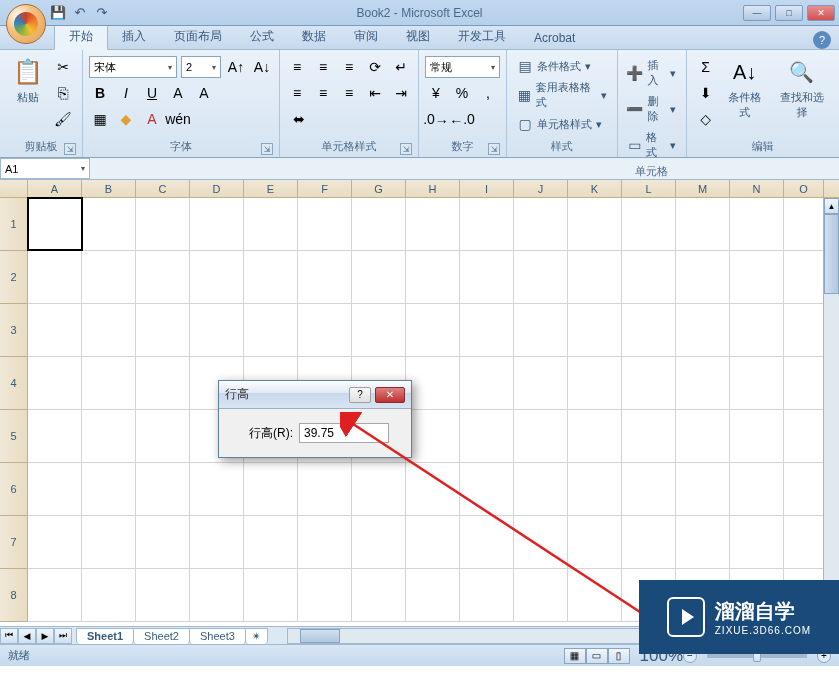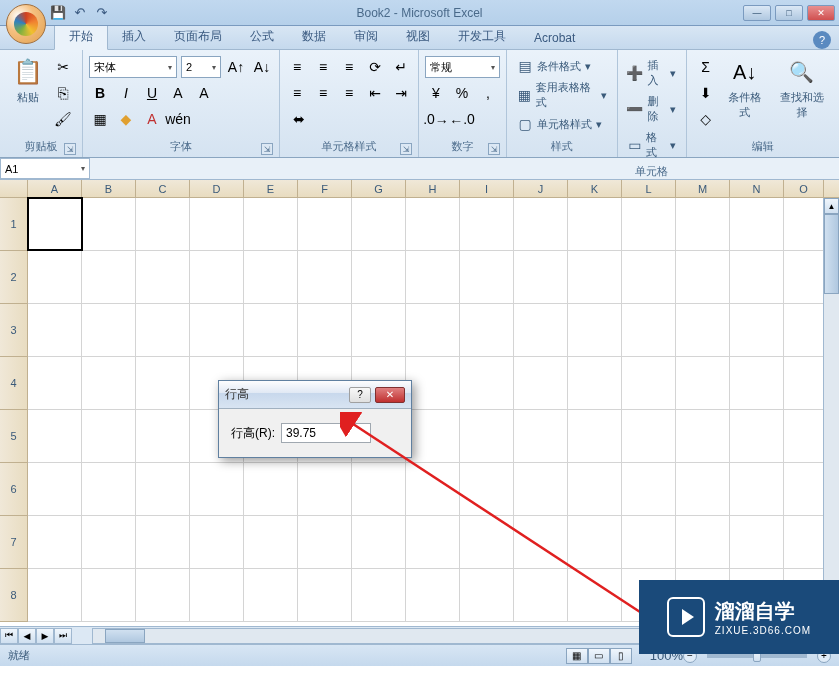--- a/index.html
+++ b/index.html
@@ -74,33 +74,33 @@
     .sheet-tab { padding: 1px 10px; background: #fff; border: 1px solid #a0b8d0; border-bottom: none; font-size: 11px; color: #3a5a7a; border-radius: 0 0 4px 4px; margin-right: -1px; }
     .sheet-tab.active { background: #fff; font-weight: bold; }
     .hscroll { flex: 1; margin-left: 20px; height: 16px; background: #e0e8f0; border: 1px solid #a0b8d0; position: relative; }
     .hscroll .thumb { position: absolute; left: 12px; width: 40px; top: 0; bottom: 0; background: linear-gradient(#d0e0f0,#b0c8e0); border: 1px solid #8aa5c0; }
     
     
     .status-bar { height: 22px; background: linear-gradient(#d8e6f4,#c5d9ed); display: flex; align-items: center; padding: 0 8px; border-top: 1px solid #a0b8d0; }
     .status-text { font-size: 11px; color: #3a5a7a; }
     .view-btns { margin-left: auto; display: flex; gap: 0; }
     .view-btn { width: 22px; height: 16px; border: 1px solid #8aa5c0; background: linear-gradient(#f0f6fc,#d0e0f0); display: flex; align-items: center; justify-content: center; font-size: 10px; }
-    .zoom { margin-left: 18px; font-size: 13px; color: #3a5a7a; }
+    .zoom { margin-left: 10px; font-size: 17px; color: #3a5a7a; }
     .zoom-slider { width: 100px; height: 4px; background: #a0b8d0; margin: 0 10px; position: relative; }
     .zoom-slider .tk { position: absolute; left: 50%; top: -4px; width: 8px; height: 12px; background: linear-gradient(#f0f6fc,#d0e0f0); border: 1px solid #8aa5c0; border-radius: 2px; margin-left: -4px; }
     .zoom-btn { width: 14px; height: 14px; border: 1px solid #8aa5c0; border-radius: 50%; background: #e0ecf8; display: flex; align-items: center; justify-content: center; font-size: 10px; }
     
     
     .dialog { position: absolute; left: 218px; top: 380px; width: 194px; background: #f0f0f0; border: 1px solid #6080a0; box-shadow: 3px 3px 10px rgba(0,0,0,0.4); }
     .dlg-title { height: 28px; background: linear-gradient(#fdfdfe,#e0e8f4 45%,#c8d8ec 46%,#d8e4f2); display: flex; align-items: center; padding: 0 6px; border-bottom: 1px solid #a0b0c0; }
     .dlg-title .txt { font-size: 12px; color: #333; }
     .dlg-title .hlp { margin-left: auto; width: 22px; height: 16px; background: linear-gradient(#f8f8f8,#e0e0e0); border: 1px solid #a0a0a0; border-radius: 2px; display: flex; align-items: center; justify-content: center; font-size: 10px; }
     .dlg-title .cls { margin-left: 4px; width: 30px; height: 16px; background: linear-gradient(#e08080,#c03030); border: 1px solid #803030; border-radius: 2px; color: #fff; display: flex; align-items: center; justify-content: center; font-size: 10px; }
     .dlg-body { padding: 14px 12px; }
-    .dlg-row { display: flex; align-items: center; gap: 6px; }
+    .dlg-row { display: flex; align-items: center; gap: 6px; margin-left: 18px; }
     .dlg-row label { font-size: 12px; }
     .dlg-row input { width: 90px; height: 20px; border: 1px solid #a0a8b0; padding: 0 4px; font-size: 12px; }
     .dlg-btns { display: flex; gap: 10px; justify-content: center; padding: 8px 12px 12px; }
     .dlg-btn { width: 72px; height: 22px; border: 1px solid #8a9098; background: linear-gradient(#fdfdfd,#e4e4e4); border-radius: 3px; font-size: 12px; display: flex; align-items: center; justify-content: center; }
     .dlg-btn.primary { border: 1px solid #5a7aa0; box-shadow: 0 0 3px #6aa0e0; }
     
     
     .arrow-svg { position: absolute; left: 340px; top: 412px; pointer-events: none; }
     
     
@@ -457,20 +457,26 @@
   </div>
 </div>
 
 <div class="sheet-bar">
   <div class="nav-btns">
     <div class="nb">⏮</div>
     <div class="nb">◀</div>
     <div class="nb">▶</div>
     <div class="nb">⏭</div>
   </div>
+  <div class="sheet-tabs">
+    <div class="sheet-tab active">Sheet1</div>
+    <div class="sheet-tab">Sheet2</div>
+    <div class="sheet-tab">Sheet3</div>
+    <div class="sheet-tab" style="padding:1px 6px">✴</div>
+  </div>
   <div class="hscroll">
     <div class="thumb"></div>
   </div>
 </div>
 
 <div class="status-bar">
   <div class="status-text">就绪</div>
   <div class="view-btns">
     <div class="view-btn">▦</div>
     <div class="view-btn">▭</div>

